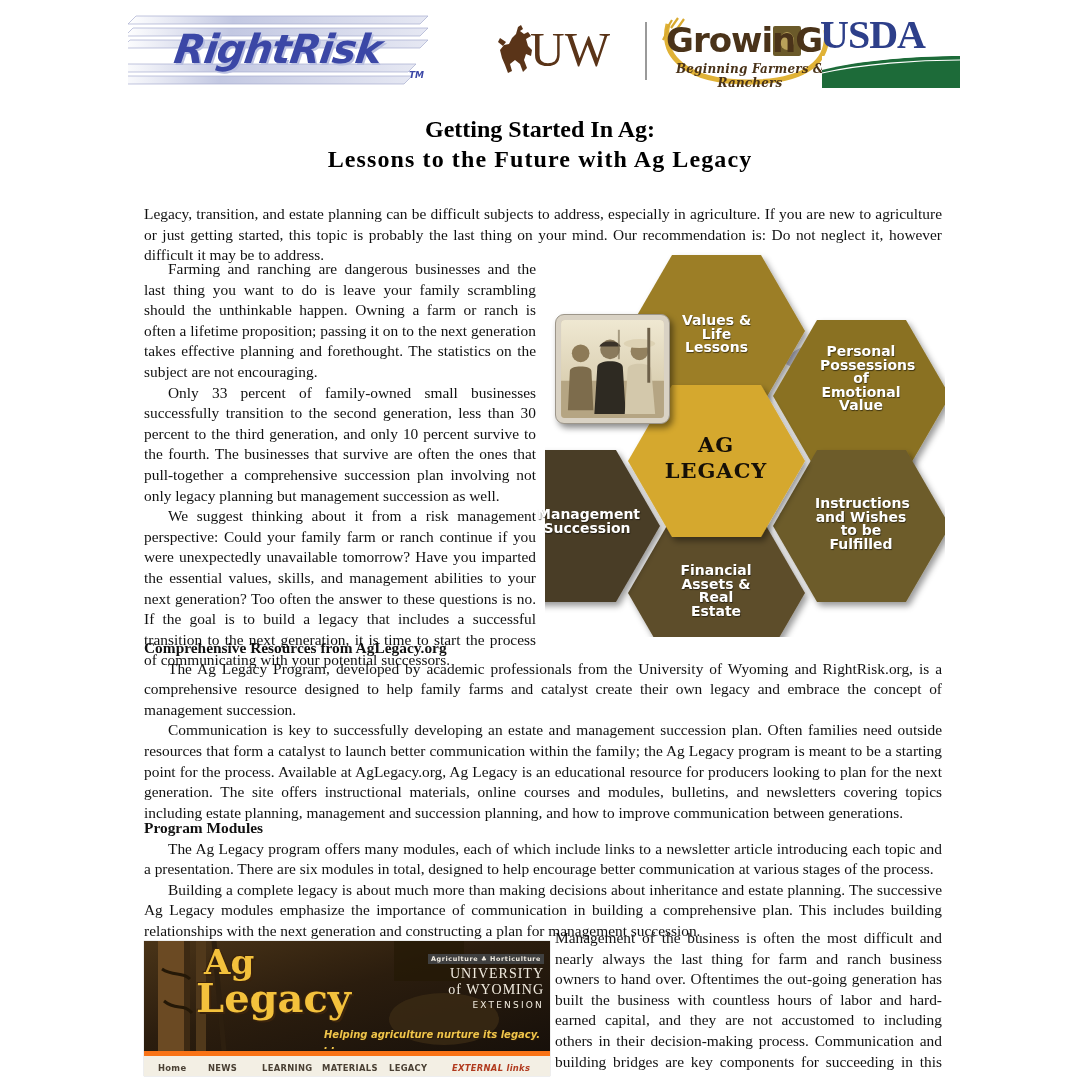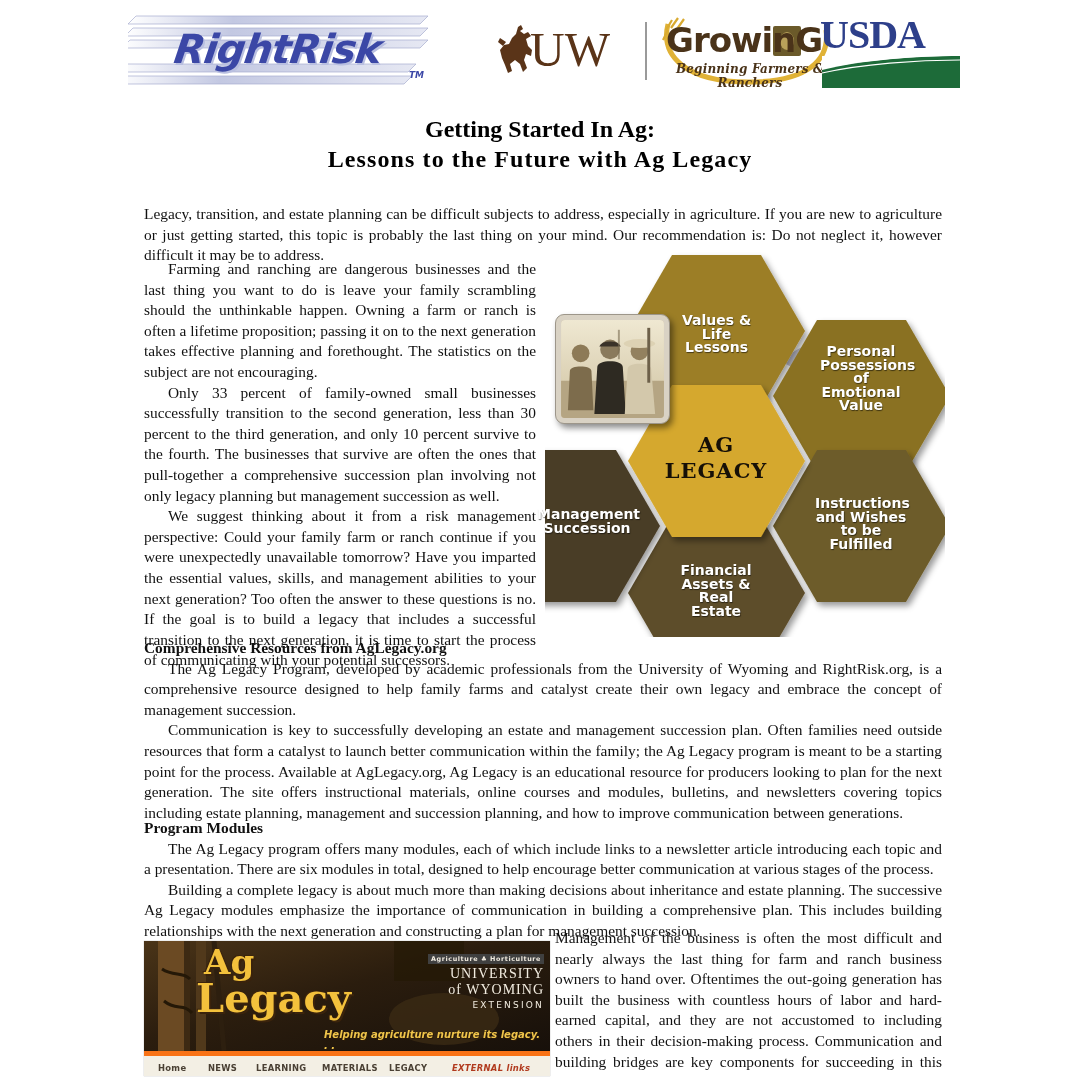--- a/index.html
+++ b/index.html
@@ -407,18 +407,18 @@
     <div class="uw-ext">
       <span class="ag">Agriculture ♣ Horticulture</span>
       <span class="u1">UNIVERSITY</span>
       <span class="u2">of WYOMING</span>
       <span class="u3">EXTENSION</span>
     </div>
   </div>
   <div class="site-nav">
     <span style="left:14px;">Home</span>
     <span style="left:64px;">NEWS</span>
-    <span style="left:112px;">LEARNING</span>
+    <span style="left:118px;">LEARNING</span>
     <span style="left:178px;">MATERIALS</span>
     <span style="left:245px;">LEGACY</span>
     <span class="ext" style="left:308px;">EXTERNAL links</span>
   </div>
 </div>
 
 </body></html>

